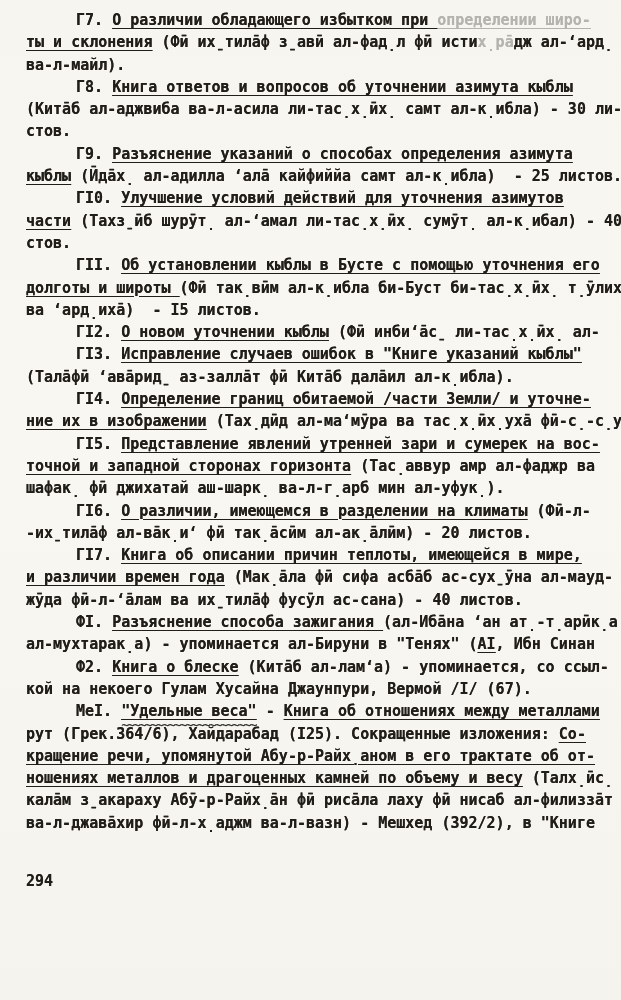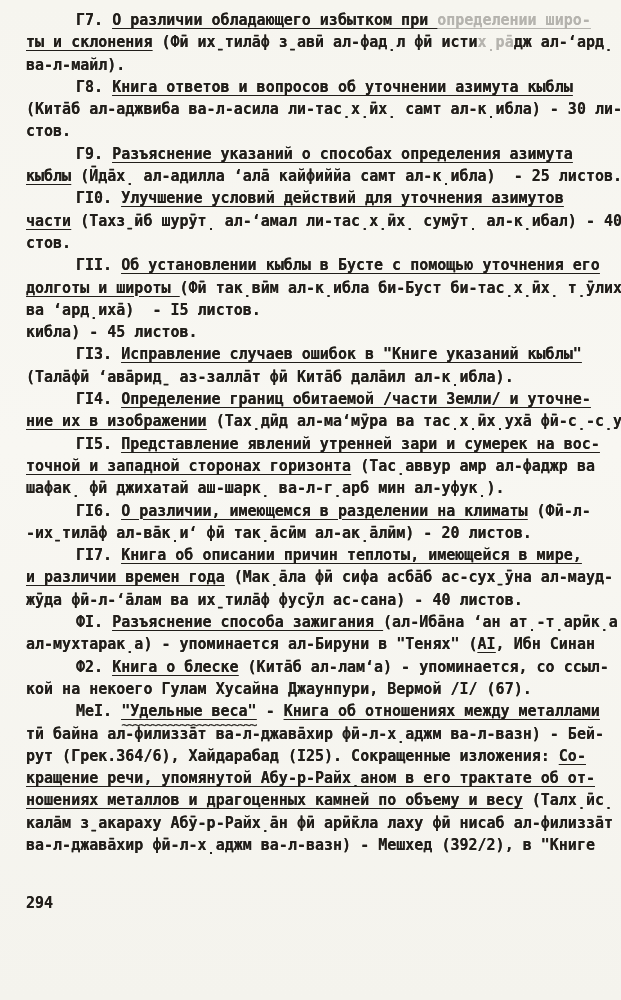--- a/index.html
+++ b/index.html
@@ -48,39 +48,38 @@
       <div class="line"><span>(Кита̄б ал-аджвиба ва-л-асила ли-тас̣х̣ӣх̣ самт ал-к̣ибла) - 30 ли-</span></div>
       <div class="line"><span>стов.</span></div>
       <div class="line indent"><span>Г9. </span><span class="u">Разъяснение указаний о способах определения азимута</span></div>
       <div class="line"><span class="u">кыблы</span><span> (Ӣда̄х̣ ал-адилла ʻала̄ кайфиййа самт ал-к̣ибла)  - 25 листов.</span></div>
       <div class="line indent"><span>ГI0. </span><span class="u">Улучшение условий действий для уточнения азимутов</span></div>
       <div class="line"><span class="u">части</span><span> (Тахз̱ӣб шурӯт̣ ал-ʻамал ли-тас̣х̣ӣх̣ сумӯт̣ ал-к̣ибал) - 40 ли-</span></div>
       <div class="line"><span>стов.</span></div>
       <div class="line indent"><span>ГII. </span><span class="u">Об установлении кыблы в Бусте с помощью уточнения его</span></div>
       <div class="line"><span class="u">долготы и широты </span><span>(Фӣ так̣вӣм ал-к̣ибла би-Буст би-тас̣х̣ӣх̣ т̣ӯлиха̄</span></div>
       <div class="line"><span>ва ʻард̣иха̄)  - I5 листов.</span></div>
-      <div class="line"><span>кибла) - 45 листов.</span></div>
+      <div class="line indent"><span>ГI2. </span><span class="u">О новом уточнении кыблы</span><span> (Фӣ инбиʻа̄с̱ ли-тас̣х̣ӣх̣ ал-</span></div>
       <div class="line indent"><span>ГI3. </span><span class="u">Исправление случаев ошибок в "Книге указаний кыблы"</span></div>
       <div class="line"><span>(Тала̄фӣ ʻава̄рид̱ аз-залла̄т фӣ Кита̄б дала̄ил ал-к̣ибла).</span></div>
       <div class="line indent"><span>ГI4. </span><span class="u">Определение границ обитаемой /части Земли/ и уточне-</span></div>
       <div class="line"><span class="u">ние их в изображении</span><span> (Тах̣дӣд ал-маʻмӯра ва тас̣х̣ӣх̣уха̄ фӣ-с̣-с̣ура).</span></div>
       <div class="line indent"><span>ГI5. </span><span class="u">Представление явлений утренней зари и сумерек на вос-</span></div>
       <div class="line"><span class="u">точной и западной сторонах горизонта</span><span> (Тас̣аввур амр ал-фаджр ва</span></div>
       <div class="line"><span>шафак̣ фӣ джихатай аш-шарк̣ ва-л-г̣арб мин ал-уфук̣).</span></div>
       <div class="line indent"><span>ГI6. </span><span class="u">О различии, имеющемся в разделении на климаты</span><span> (Фӣ-л-</span></div>
       <div class="line"><span>-их̱тила̄ф ал-ва̄к̣иʻ фӣ так̣а̄сӣм ал-ак̣а̄лӣм) - 20 листов.</span></div>
       <div class="line indent"><span>ГI7. </span><span class="u">Книга об описании причин теплоты, имеющейся в мире,</span></div>
       <div class="line"><span class="u">и различии времен года</span><span> (Мак̣а̄ла фӣ сифа асба̄б ас-сух̱ӯна ал-мауд-</span></div>
       <div class="line"><span>жӯда фӣ-л-ʻа̄лам ва их̱тила̄ф фусӯл ас-сана) - 40 листов.</span></div>
       <div class="line indent"><span>ФI. </span><span class="u">Разъяснение способа зажигания </span><span>(ал-Иба̄на ʻан ат̣-т̣арӣк̣а</span></div>
       <div class="line"><span>ал-мухтарак̣а) - упоминается ал-Бируни в "Тенях" (</span><span class="u">АI</span><span>, Ибн Синан</span></div>
       <div class="line indent"><span>Ф2. </span><span class="u">Книга о блеске</span><span> (Кита̄б ал-ламʻа) - упоминается, со ссыл-</span></div>
       <div class="line"><span>кой на некоего Гулам Хусайна Джаунпури, Вермой /I/ (67).</span></div>
       <div class="line indent"><span>МеI. </span><span class="u w">"Удельные веса"</span><span> - </span><span class="u">Книга об отношениях между металлами</span></div>
-      <div class="line"><span>тӣ байна ал-филизза̄т ва-л-джава̄хир фӣ-л-х̣аджм ва-л-вазн) - Бей-</span></div>
       <div class="line"><span>рут (Грек.364/6), Хайдарабад (I25). Сокращенные изложения: </span><span class="u">Со-</span></div>
       <div class="line"><span class="u">кращение речи, упомянутой Абу-р-Райх̣аном в его трактате об от-</span></div>
       <div class="line"><span class="u">ношениях металлов и драгоценных камней по объему и весу</span><span> (Талх̣ӣс̣</span></div>
-      <div class="line"><span>кала̄м з̱акараху Абӯ-р-Райх̣а̄н фӣ арӣк̄ла лаху фӣ нисаб ал-филизза̄т</span></div>
+      <div class="line"><span>кала̄м з̱акараху Абӯ-р-Райх̣а̄н фӣ риса̄ла лаху фӣ нисаб ал-филизза̄т</span></div>
       <div class="line"><span>ва-л-джава̄хир фӣ-л-х̣аджм ва-л-вазн) - Мешхед (392/2), в "Книге</span></div>
     </div>
   <div class="footer">294</div>
 </div>
 
 </body></html>

